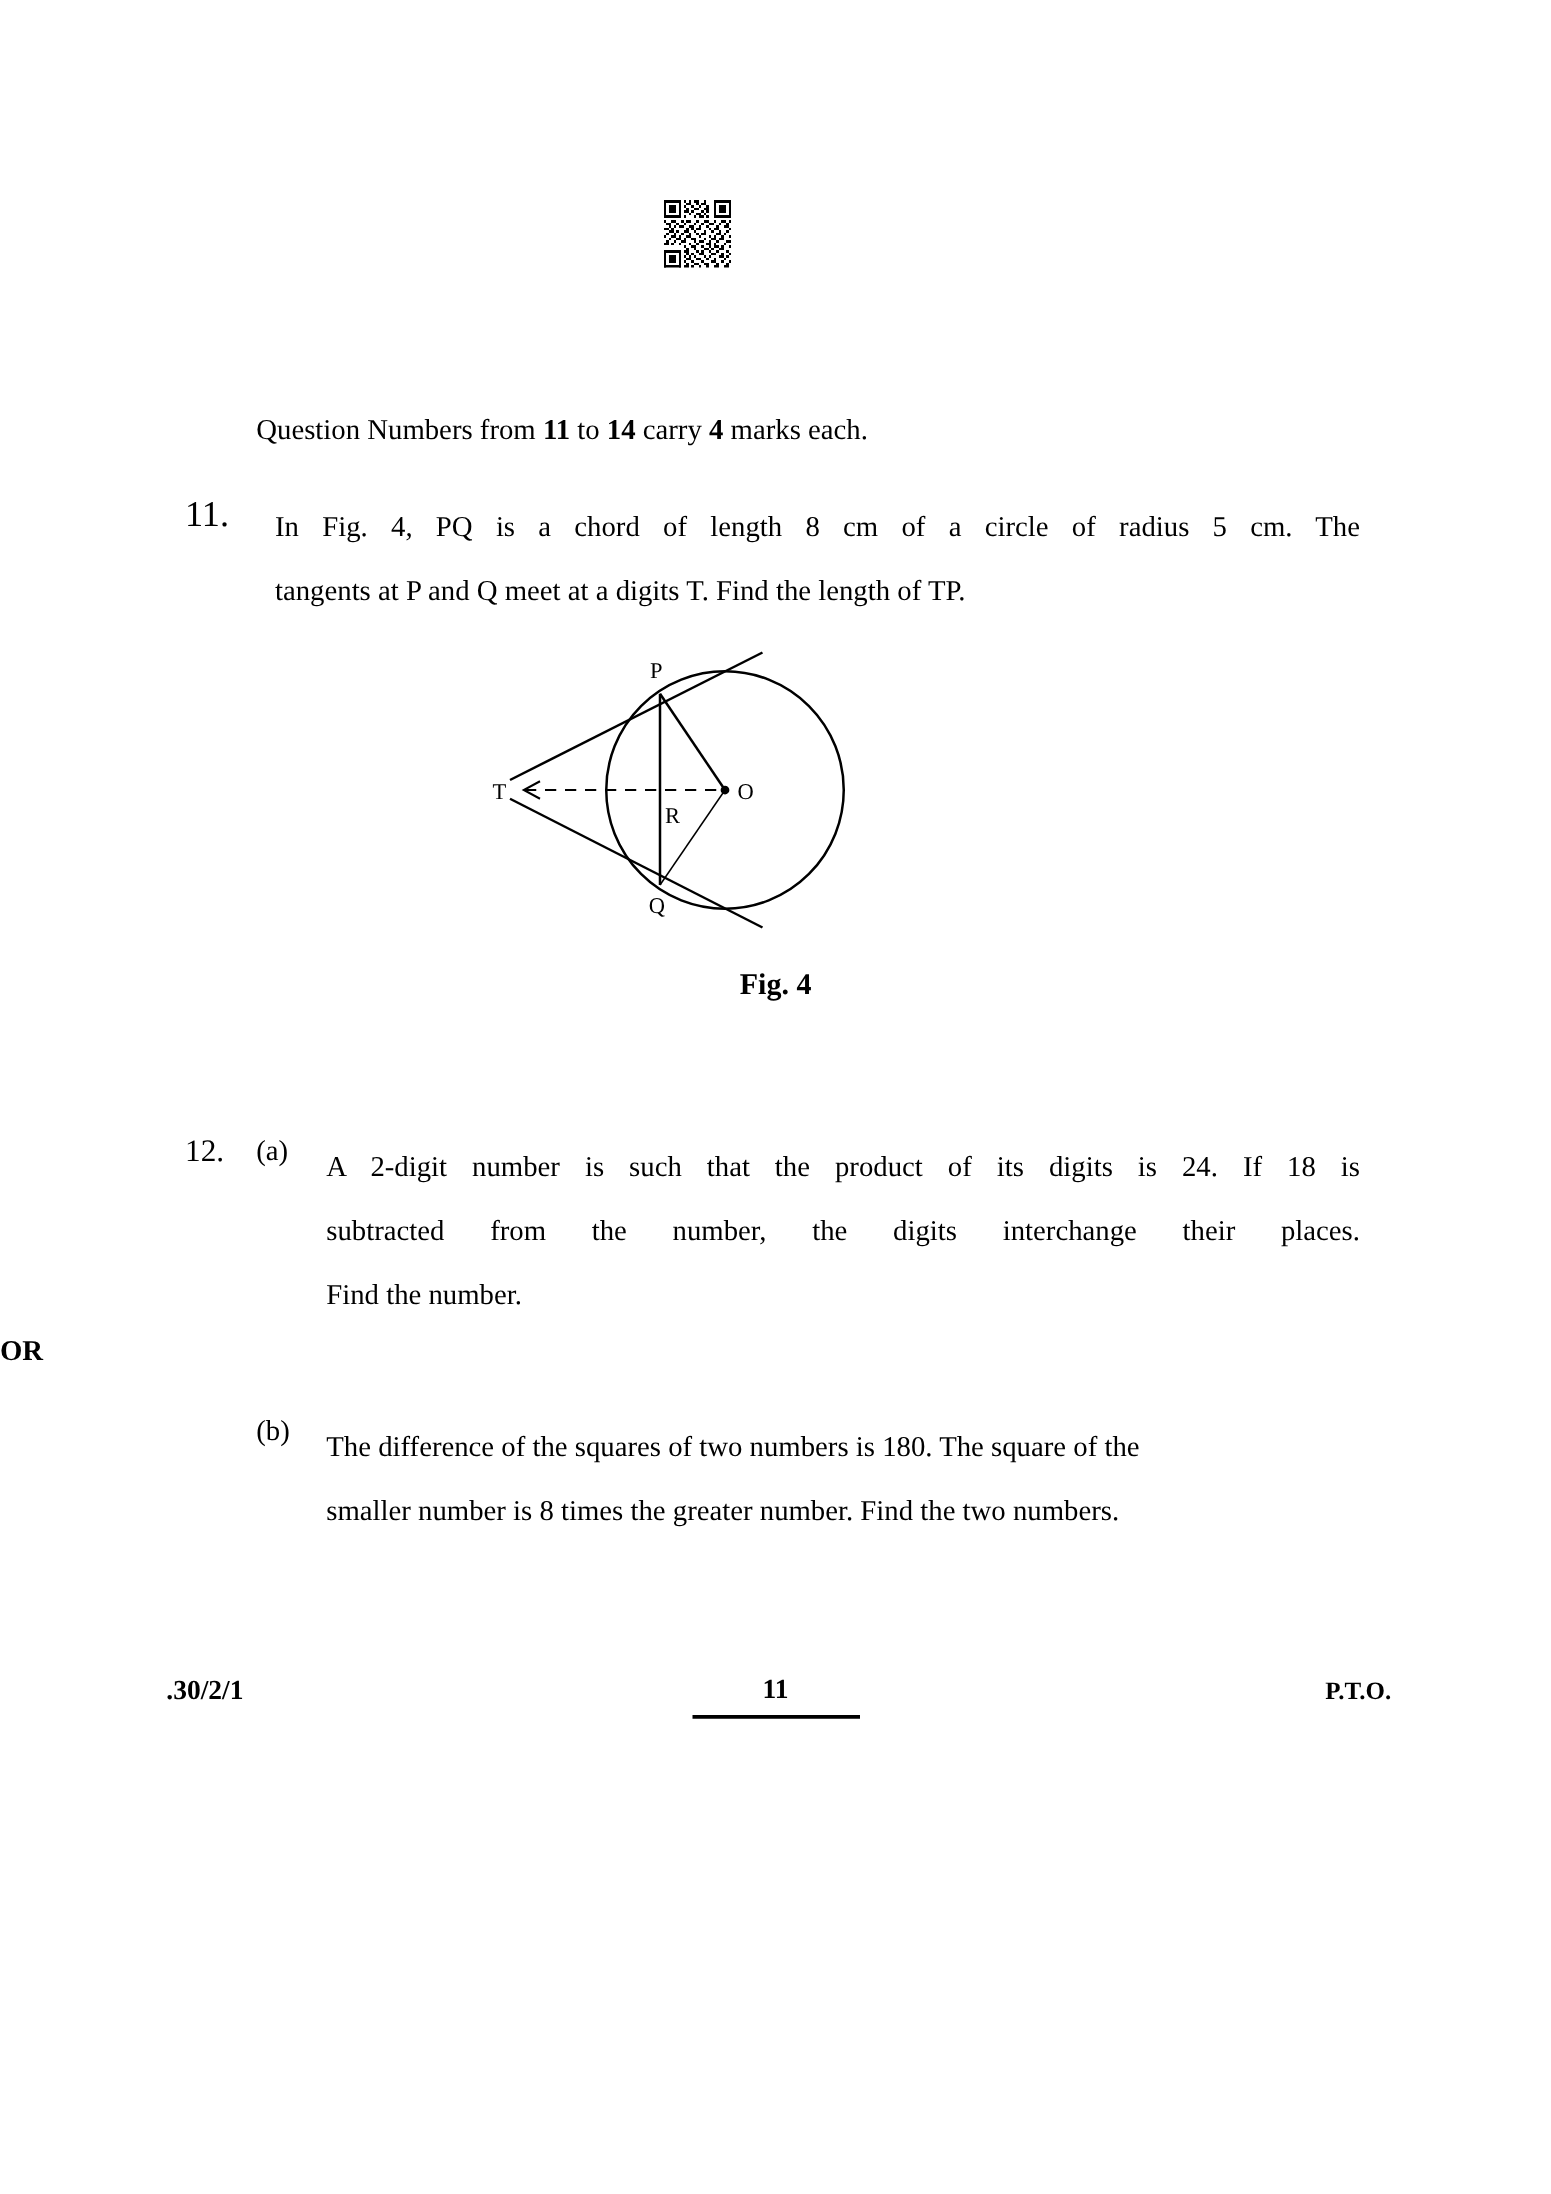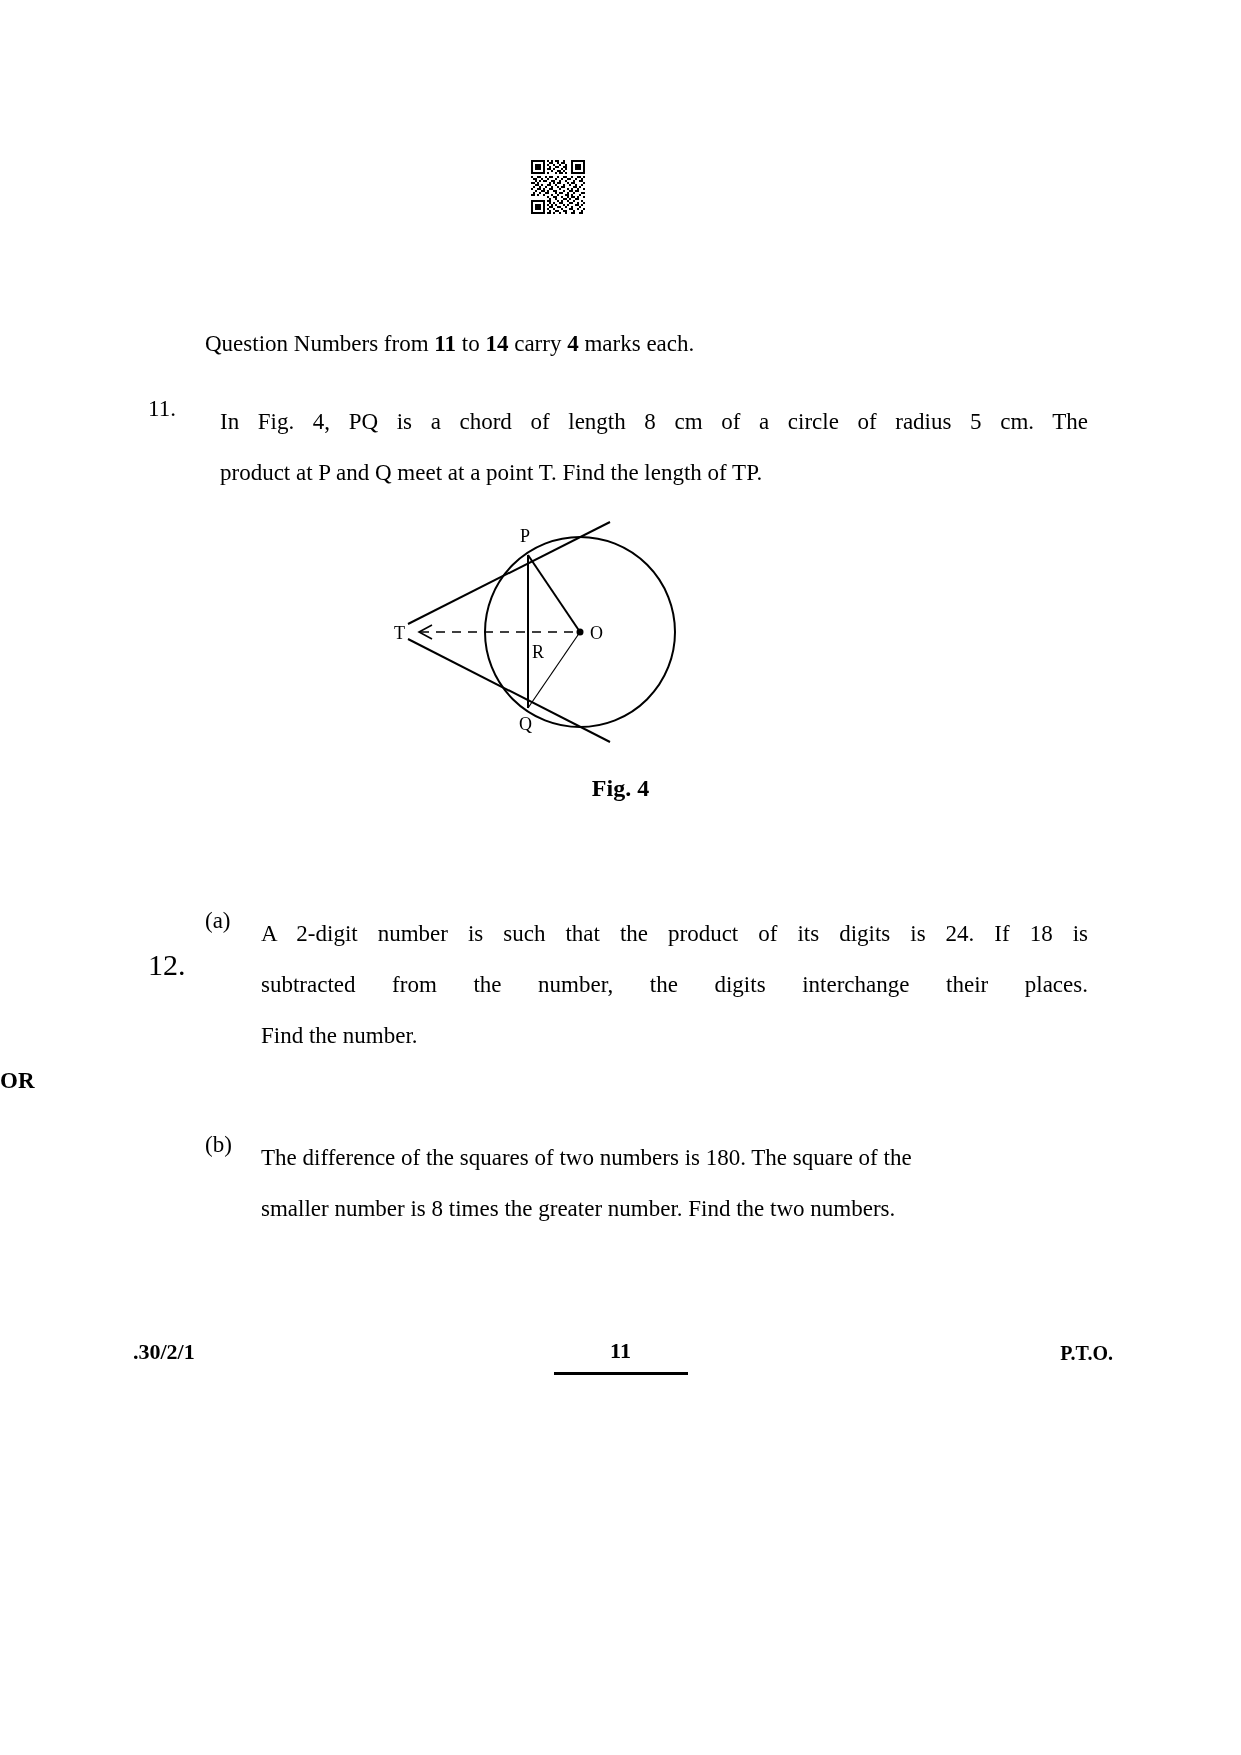--- a/index.html
+++ b/index.html
@@ -56,21 +56,21 @@
     position: absolute;
     top: 396px;
     left: 148px;
     width: 940px;
   }
   .q11 .num {
     position: absolute;
     left: 0;
     top: 0;
     width: 52px;
-    font-size: 23px;
+    font-size: 29px;
   }
   .q11 .body {
     margin-left: 72px;
     font-size: 23px;
     line-height: 51px;
     text-align: justify;
     text-justify: inter-word;
   }
   .q11 .body .line1 {
     text-align: justify;
@@ -100,22 +100,21 @@
     position: absolute;
     top: 908px;
     left: 148px;
     width: 940px;
   }
   .q12 .num {
     position: absolute;
     left: 0;
     top: 0;
     width: 52px;
-    font-size: 30px;
-    margin-top: 40px;
+    font-size: 25px;
   }
   .q12 .part-label {
     position: absolute;
     left: 57px;
     width: 48px;
     font-size: 23px;
   }
   .q12 .part-body {
     margin-left: 113px;
     font-size: 23px;
@@ -379,21 +378,21 @@
 
 
   <div class="instruction">
     <span>Question Numbers from </span><b>11</b><span> to </span><b>14</b><span> carry </span><b>4</b><span> marks each.</span>
   </div>
 
   <div class="q11">
     <div class="num">11.</div>
     <div class="body">
       <div class="line1">In Fig. 4, PQ is a chord of length 8 cm of a circle of radius 5 cm. The</div>
-      <div>product at P and Q meet at a point T. Find the length of TP.</div>
+      <div>tangents at P and Q meet at a digits T. Find the length of TP.</div>
     </div>
   </div>
 
   <div class="figure">
     <svg width="330" height="250" viewBox="0 0 330 250">
 
       <circle cx="200" cy="124" r="95" fill="none" stroke="#000" stroke-width="2"></circle>
 
       <line x1="148" y1="47" x2="148" y2="200" stroke="#000" stroke-width="2"></line>
 

